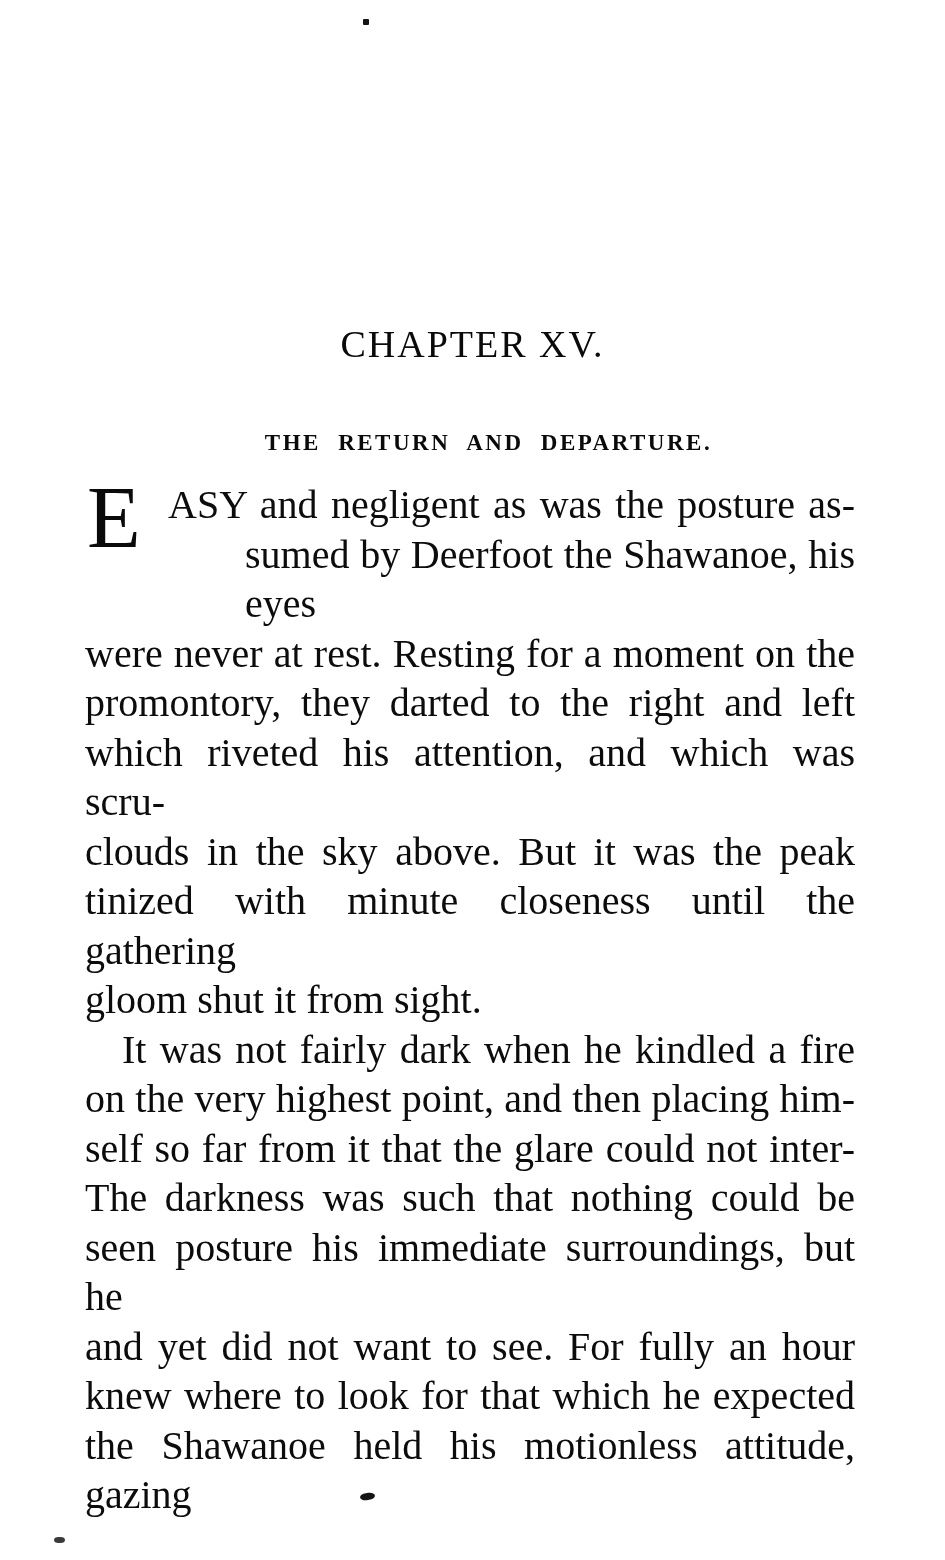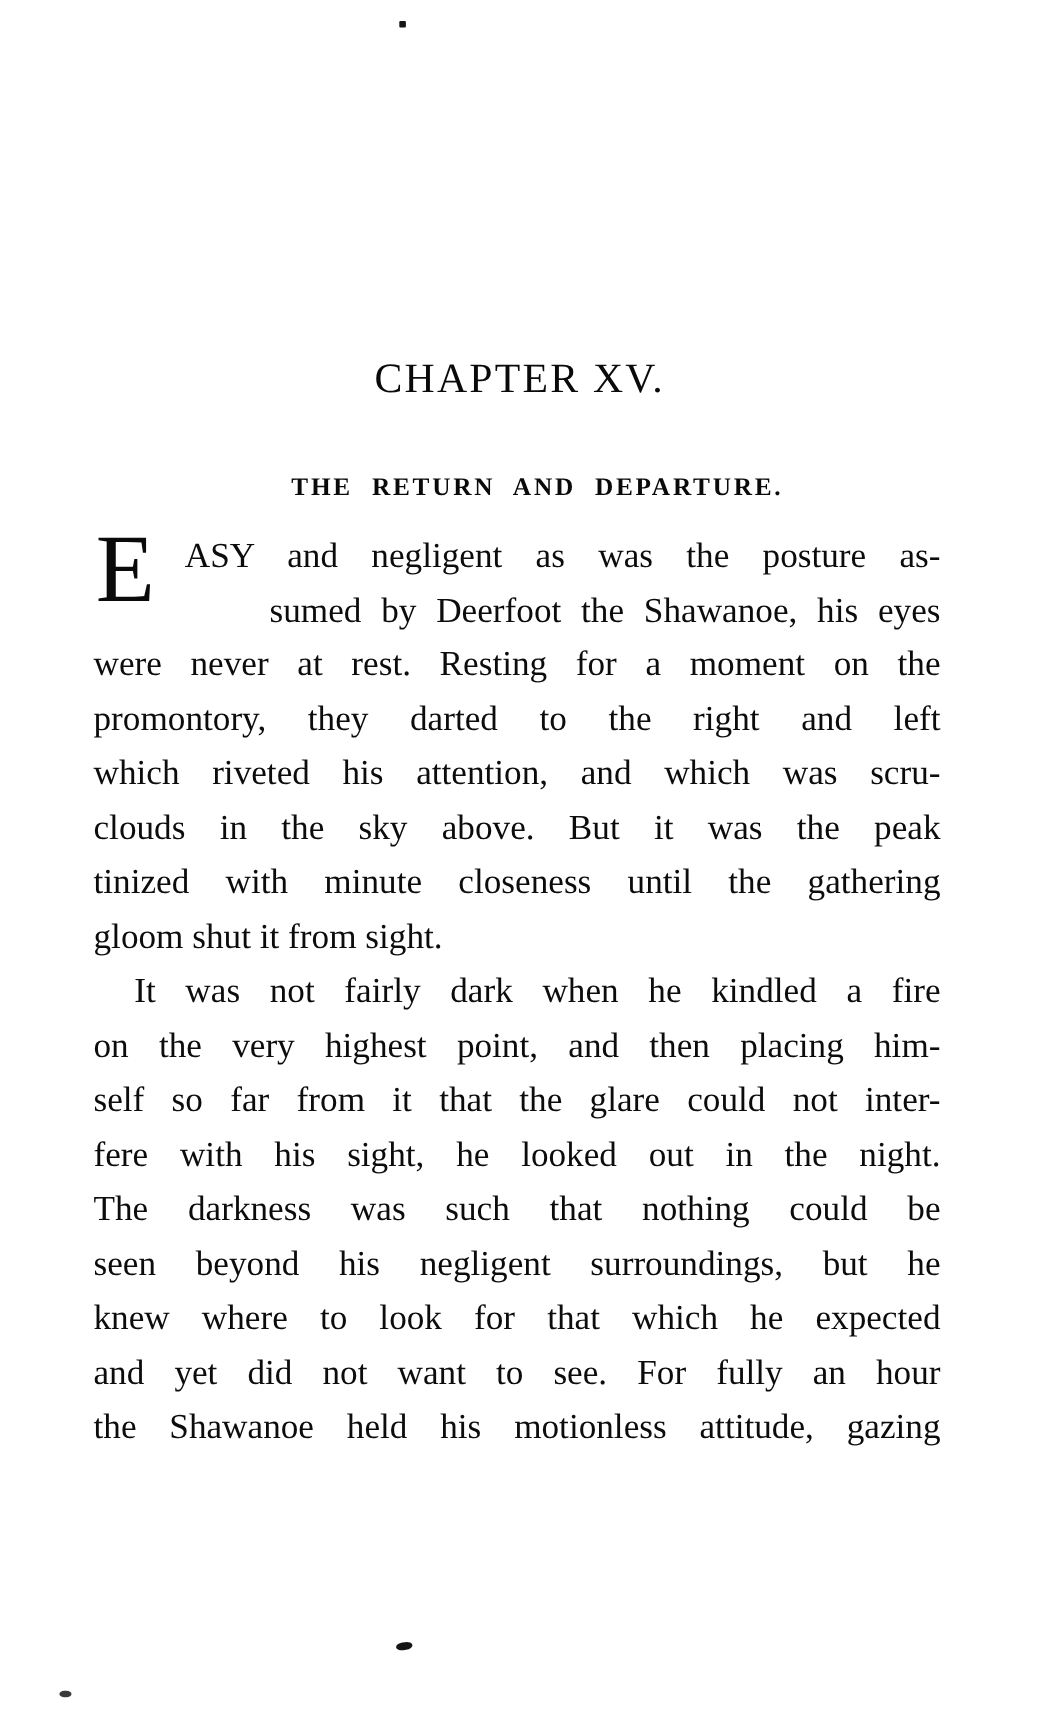--- a/index.html
+++ b/index.html
@@ -38,21 +38,21 @@
     font-weight: bold;
     letter-spacing: 2.5px;
     word-spacing: 9px;
     color: #0a0a0a;
   }
   .body-text {
     position: absolute;
     top: 480px;
     left: 85px;
     width: 770px;
-    font-size: 32px;
+    font-size: 40px;
     line-height: 49.5px;
     color: #0c0c0c;
   }
   .paragraph { margin: 0; padding: 0; }
   .line {
     text-align: justify;
     text-align-last: justify;
     white-space: normal;
   }
   .line-last {
@@ -96,25 +96,24 @@
         <div class="line">promontory, they darted to the right and left</div>
         <div class="line">which riveted his attention, and which was scru-</div>
         <div class="line">clouds in the sky above.  But it was the peak</div>
         <div class="line">tinized with minute closeness until the gathering</div>
         <div class="line line-last">gloom shut it from sight.</div>
       </div>
       <div class="paragraph">
         <div class="line indent">It was not fairly dark when he kindled a fire</div>
         <div class="line">on the very highest point, and then placing him-</div>
         <div class="line">self so far from it that the glare could not inter-</div>
-        <div class="line">fere with his sight, he looked out in the night.</div>
         <div class="line">The darkness was such that nothing could be</div>
-        <div class="line">seen beyond his negligent surroundings, but he</div>
+        <div class="line">seen posture his immediate surroundings, but he</div>
+        <div class="line">and yet did not want to see.  For fully an hour</div>
         <div class="line">knew where to look for that which he expected</div>
-        <div class="line">and yet did not want to see.  For fully an hour</div>
         <div class="line">the Shawanoe held his motionless attitude, gazing</div>
       </div>
     </div>
 
   <div class="speck speck-bottom"></div>
   <div class="speck speck-corner"></div>
 
 <span class="drop-cap">E</span>
   </div>
 

